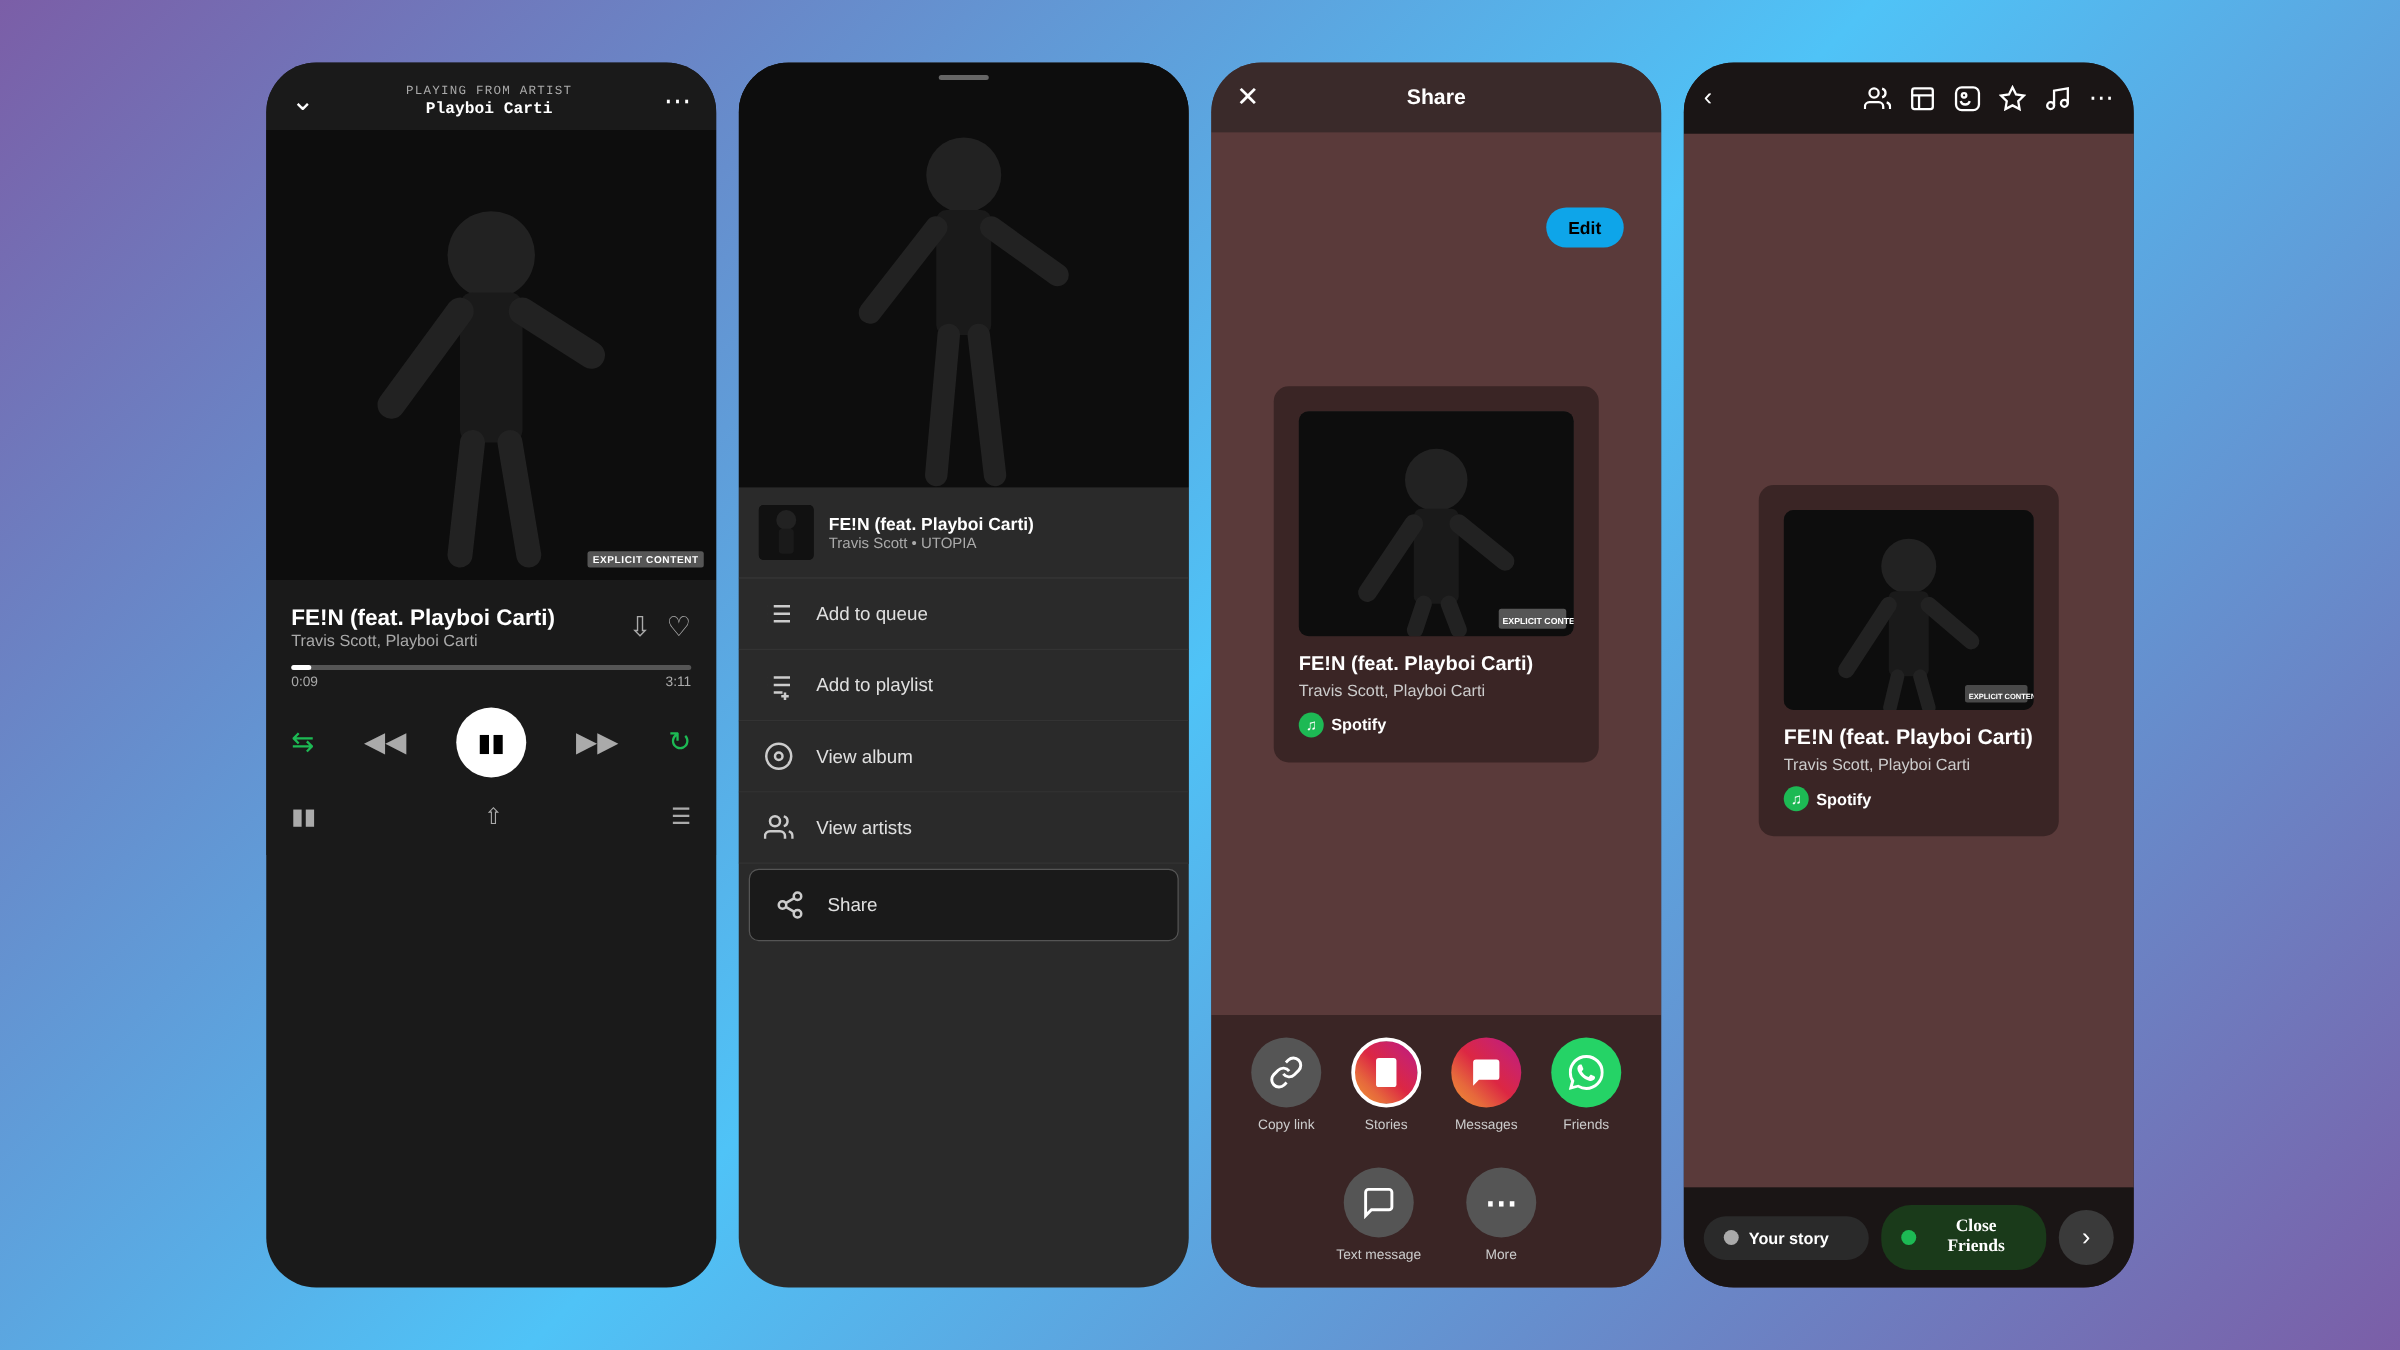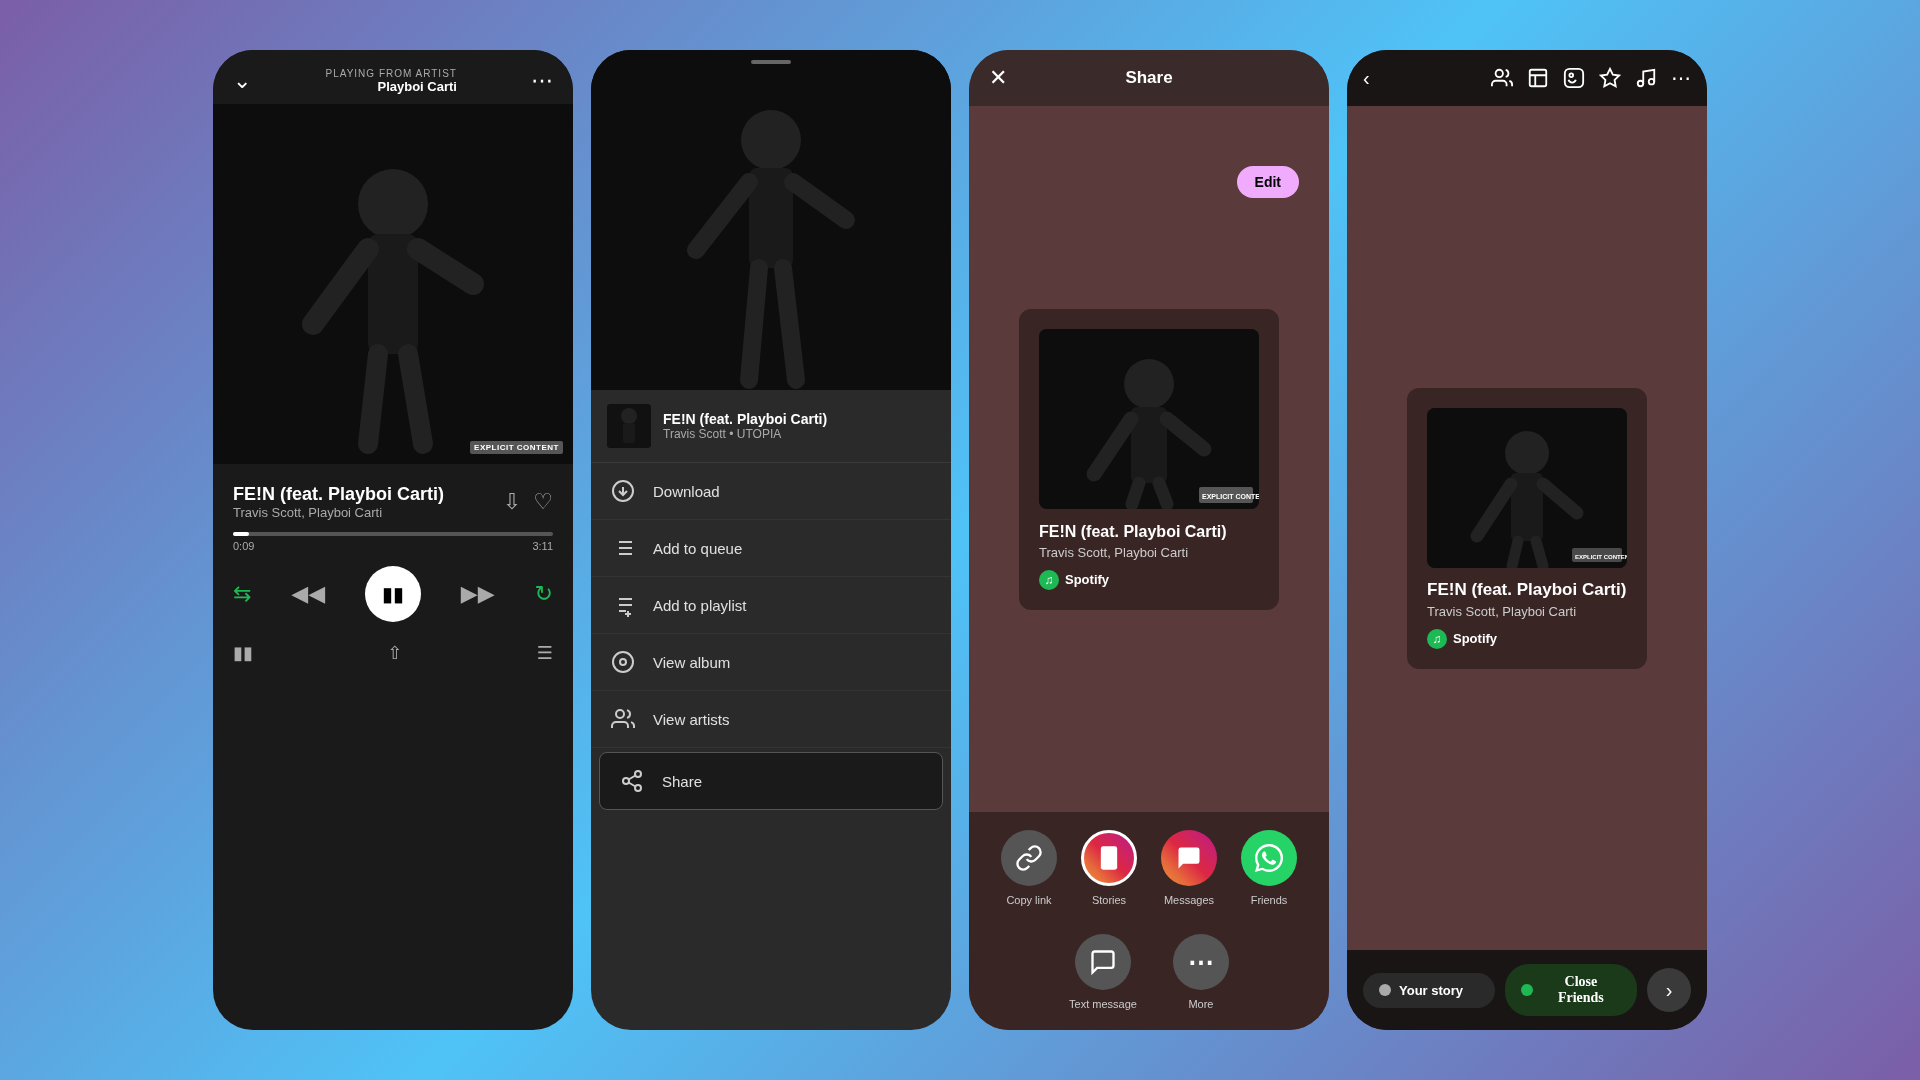--- a/index.html
+++ b/index.html
@@ -39,21 +39,22 @@
       justify-content: space-between;
       padding: 18px 20px 10px;
       background: #1a1a1a;
     }
     .panel-1 .top-bar .chevron-down {
       color: white;
       font-size: 22px;
       cursor: pointer;
     }
     .panel-1 .top-bar .playing-info {
-      text-align: right;
+      text-align: center;
+      font-family: Liberation Mono, monospace;
     }
     .panel-1 .top-bar .playing-from {
       font-size: 10px;
       color: #aaa;
       letter-spacing: 1px;
       text-transform: uppercase;
     }
     .panel-1 .top-bar .artist-name {
       font-size: 13px;
       color: white;
@@ -305,21 +306,21 @@
       gap: 6px;
       color: white;
       font-size: 13px;
       font-weight: 700;
     }
 
     .edit-btn {
       position: absolute;
       top: 60px;
       right: 30px;
-      background: #f0abfc;
+      background: #0ea5e9;
       color: black;
       border: none;
       border-radius: 20px;
       padding: 8px 18px;
       font-size: 14px;
       font-weight: 700;
       cursor: pointer;
     }
 
     .share-apps-row {
@@ -596,30 +597,20 @@
         <ellipse cx="22" cy="12" rx="8" ry="8" fill="#222"></ellipse>
         <rect x="16" y="19" width="12" height="20" rx="3" fill="#1a1a1a"></rect>
       </svg>
     </div>
     <div class="song-header-text">
       <div class="title">FE!N (feat. Playboi Carti)</div>
       <div class="subtitle">Travis Scott • UTOPIA</div>
     </div>
   </div>
 
-  <div class="menu-item">
-    <span class="icon">
-      <svg width="24" height="24" viewBox="0 0 24 24" fill="none" stroke="#ccc" stroke-width="2">
-          <circle cx="12" cy="12" r="10"></circle>
-          <polyline points="8 12 12 16 16 12"></polyline>
-          <line x1="12" y1="8" x2="12" y2="16"></line>
-        </svg>
-    </span>
-    <span class="label">Download</span>
-  </div>
   <div class="menu-item">
     <span class="icon">
       <svg width="24" height="24" viewBox="0 0 24 24" fill="none" stroke="#ccc" stroke-width="2">
           <line x1="8" y1="6" x2="21" y2="6"></line>
           <line x1="8" y1="12" x2="21" y2="12"></line>
           <line x1="8" y1="18" x2="21" y2="18"></line>
           <line x1="3" y1="6" x2="3.01" y2="6"></line>
           <line x1="3" y1="12" x2="3.01" y2="12"></line>
           <line x1="3" y1="18" x2="3.01" y2="18"></line>
         </svg>

